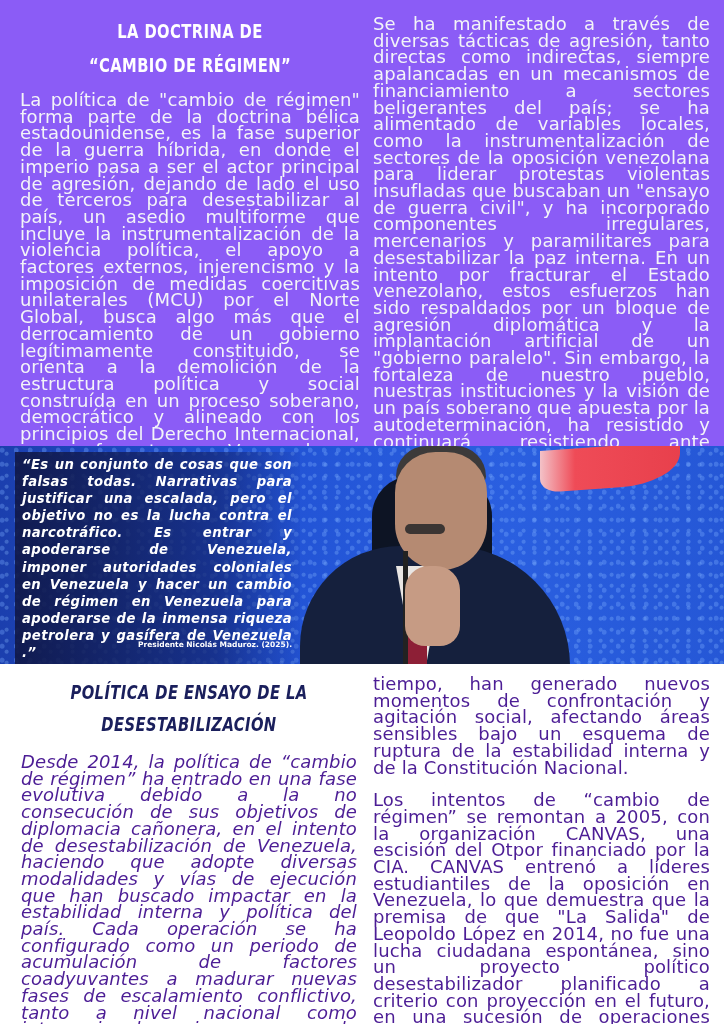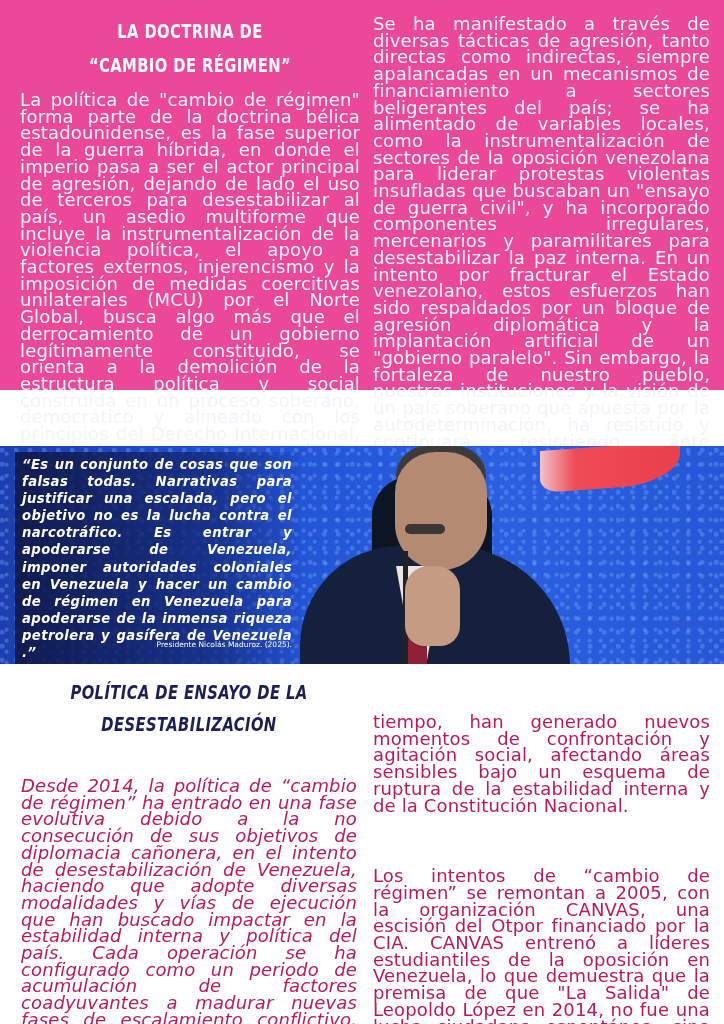--- a/index.html
+++ b/index.html
@@ -3,22 +3,22 @@
 <meta charset="utf-8">
 <style>
   html, body { margin: 0; padding: 0; }
   body {
     width: 724px; height: 1024px; overflow: hidden;
     background: #ffffff;
     font-family: "DejaVu Sans", sans-serif;
     position: relative;
   }
   .top {
-    position: absolute; left: 0; top: 0; width: 724px; height: 390px;
-    background: #ec4899;
+    position: absolute; left: 0; top: 0; width: 724px; height: 446px;
+    background: #8b5cf6;
     color: #ffffff;
   }
   .col { position: absolute; }
   .top .left { left: 20px; top: 8px; width: 340px; }
   .top .right { left: 373px; top: 16px; width: 337px; }
   .heading {
     font-family: "DejaVu Sans", sans-serif;
     font-weight: bold;
     text-transform: uppercase;
     text-align: center;
@@ -96,31 +96,31 @@
     position: absolute; left: 22px; top: 10px; width: 270px;
     color: #ffffff;
     font-size: 13.2px; line-height: 17.1px;
     font-weight: bold; font-style: italic;
     text-align: justify;
     letter-spacing: 0.4px;
     margin: 0;
   }
   .attribution {
     position: absolute; right: 432px; top: 194px;
-    color: #ffffff; font-size: 7.5px; font-weight: normal;
+    color: #ffffff; font-size: 7.5px; font-weight: bold;
     white-space: nowrap;
   }
 
   
   .bottom .left { left: 21px; top: 676px; width: 336px; font-style: italic; }
   .bottom .right { left: 373px; top: 676px; width: 337px; }
   .bottom .heading {
     color: #1a1f5c; font-size: 20px; line-height: 32px; margin: 0 0 14px 0;
   }
-  .bottom .body-text { color: #be185d; margin-top: 38px; }
+  .bottom .body-text { color: #4c1d95; }
   .gap { height: 16px; }
 </style>
 </head>
 <body>
 
 <section class="top">
   <div class="col left">
     <h1 class="heading">
       <span>LA DOCTRINA DE</span><br>
       <span>“CAMBIO DE RÉGIMEN”</span>

